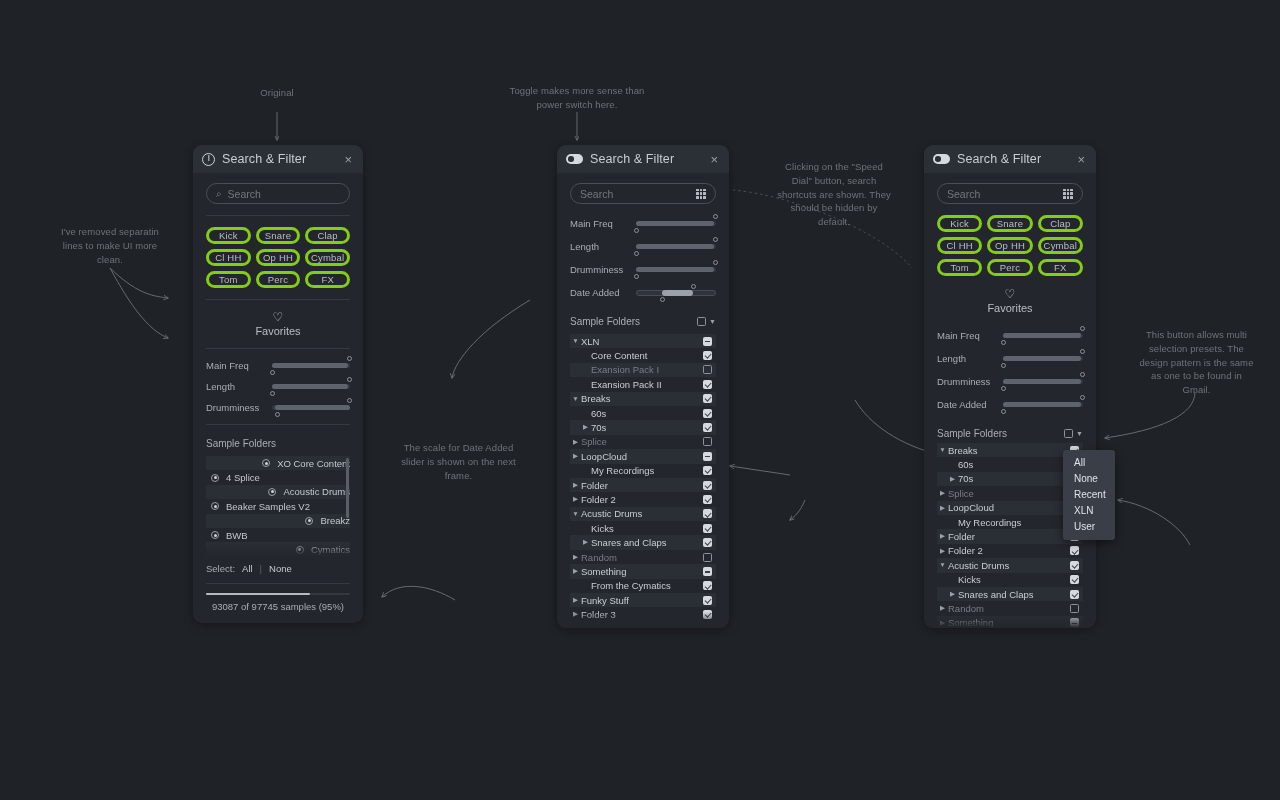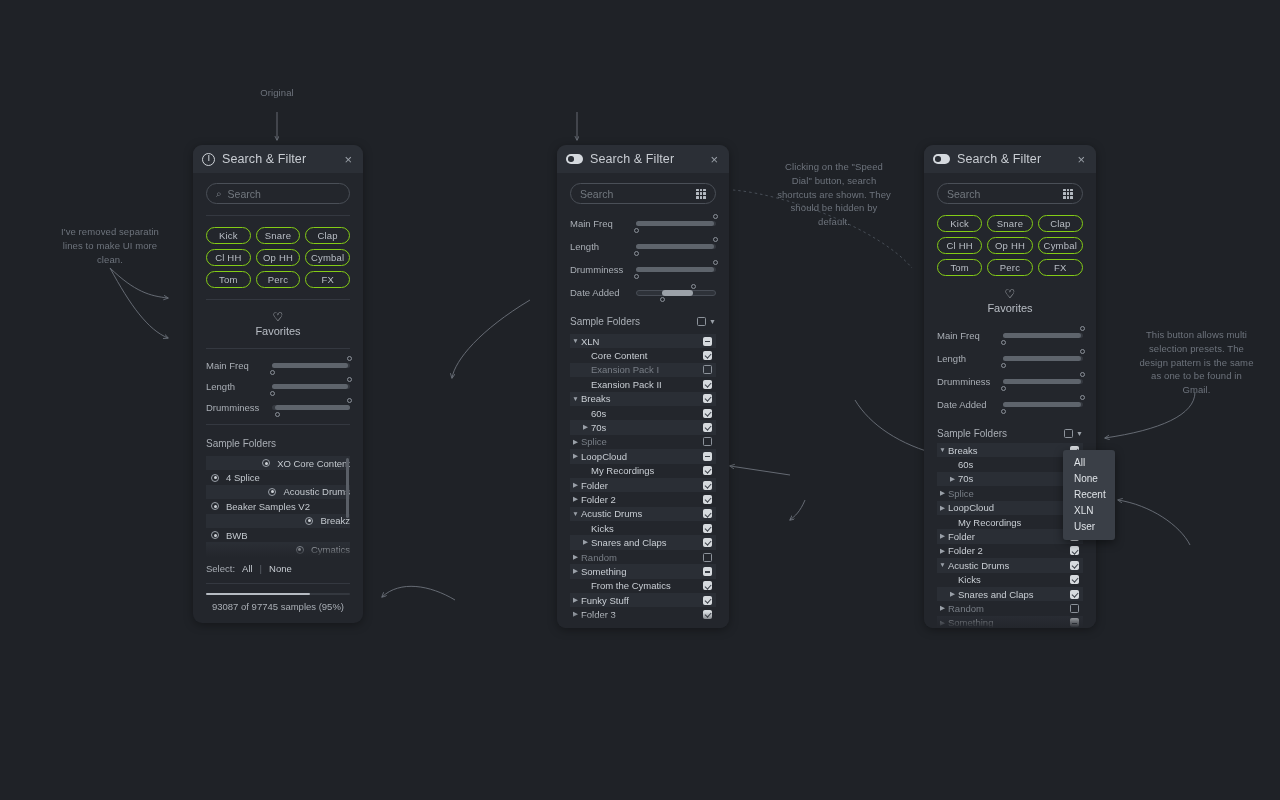--- a/index.html
+++ b/index.html
@@ -96,21 +96,21 @@
     gap: 1px; cursor: pointer;
   }
   .speed-dial i { background: #b4bac1; border-radius: .5px; display: block; }
 
   .divider { height: 1px; background: #343840; margin: 11px 0; }
 
   
   .chips { display: flex; flex-direction: column; gap: 5px; }
   .chiprow { display: flex; gap: 5px; }
   .chip {
-    flex: 1; height: 17px; border: 1px solid #84cc16; border-radius: 9px;
+    flex: 1; height: 17px; border: 3px solid #84cc16; border-radius: 9px;
     color: #b9bec5; font-size: 9.5px;
     display: flex; align-items: center; justify-content: center;
     cursor: pointer; letter-spacing: .2px;
   }
 
   
   .fav { display: flex; flex-direction: column; align-items: center; gap: 1px; cursor: pointer; }
   .fav .hrt { color: #c3c8ce; font-size: 12px; line-height: 13px; }
   .fav .lbl { color: #b9bec5; font-size: 11px; }
 
@@ -244,23 +244,28 @@
       <path d="M855,400 C870,425 900,445 940,455" marker-end=""></path>
       <path d="M1195,392 C1195,415 1160,430 1105,438"></path>
       <path d="M1190,545 C1180,525 1150,505 1118,500"></path>
     </g>
     <g stroke="#4c525b" fill="none" stroke-width=".9" stroke-dasharray="2.5,3">
       <path d="M733,190 C790,195 880,230 912,268"></path>
     </g>
   </svg>
 
   <div class="anno" style="left:227px; top:86px; width:100px;">Original</div>
+  <div class="anno" style="left:497px; top:84px; width:160px;">Toggle makes more sense than
+power switch here.</div>
   <div class="anno" style="left:40px; top:225px; width:140px;">I've removed separatin
 lines to make UI more
 clean.</div>
+  <div class="anno" style="left:396px; top:441px; width:125px;">The scale for Date Added
+slider is shown on the next
+frame.</div>
   <div class="anno" style="left:760px; top:160px; width:148px;">Clicking on the "Speed
 Dial" button, search
 shortcuts are shown. They
 should be hidden by
 default.</div>
   <div class="anno" style="left:1130px; top:328px; width:133px;">This button allows multi
 selection presets. The
 design pattern is the same
 as one to be found in
 Gmail.</div>

